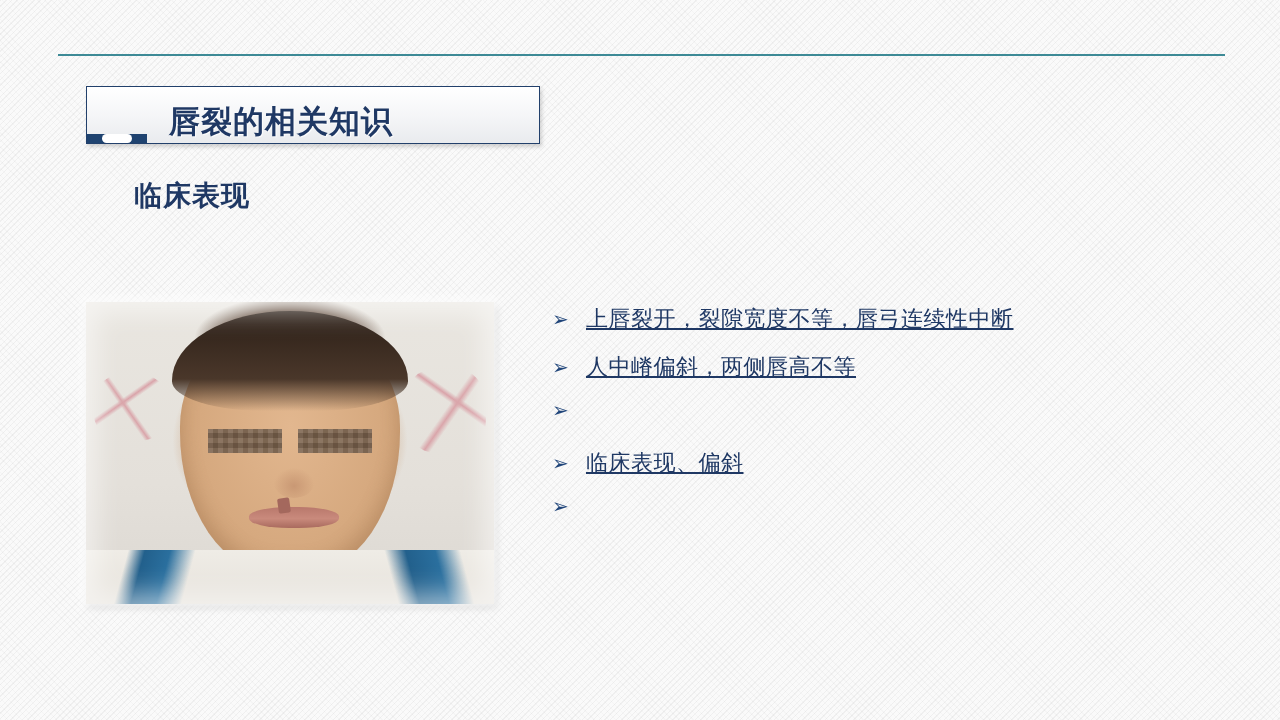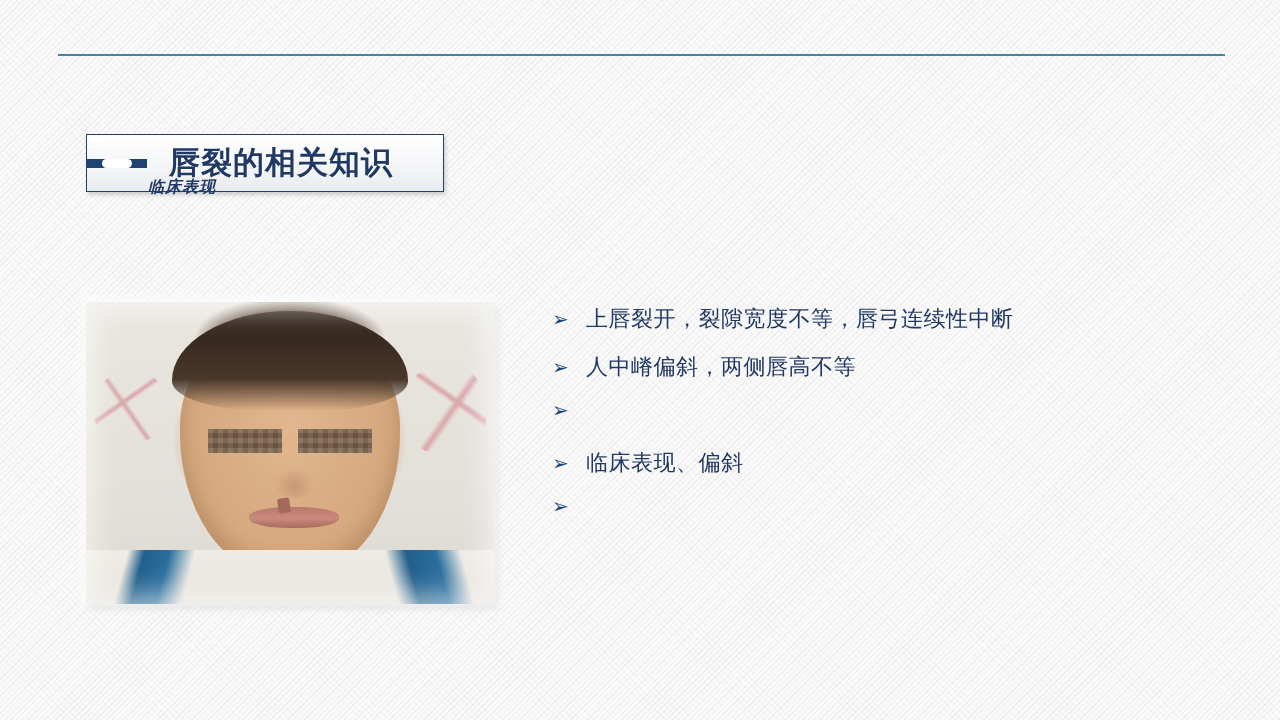--- a/index.html
+++ b/index.html
@@ -40,29 +40,28 @@
     width: 1167px;
     height: 2px;
     background: #3d8a96;
   }
 
   
   .title-badge {
     position: absolute;
     left: 86px;
     top: 86px;
-    width: 358px;
+    width: 454px;
     height: 58px;
     box-sizing: border-box;
     border: 1px solid #22406b;
     background: linear-gradient(180deg, #ffffff 0%, #f4f5f7 55%, #e9ebee 100%);
     box-shadow: 2px 3px 4px rgba(0,0,0,0.16);
     display: flex;
-    align-items: center;
-    margin-top: 48px;
+    align-items: flex-end;
   }
   .title-badge-marker {
     width: 60px;
     flex: 0 0 60px;
     background: #1f4370;
     display: flex;
     align-items: center;
     justify-content: center;
   }
   .title-badge-dash {
@@ -79,27 +78,26 @@
     font-size: 31px;
     font-weight: bold;
     letter-spacing: 1px;
     color: #1f3864;
     text-shadow: 1px 1px 1px rgba(255,255,255,0.9);
   }
 
   
   .subtitle {
     position: absolute;
-    left: 148px;
+    left: 134px;
     top: 177px;
-    font-size: 16px;
+    font-size: 28px;
     font-weight: bold;
     color: #1f3864;
     letter-spacing: 1px;
-    font-style: italic;
   }
 
   
   .photo-frame {
     position: absolute;
     left: 86px;
     top: 302px;
     width: 408px;
     height: 302px;
     box-shadow: 0 0 8px 4px rgba(255,255,255,0.9),
@@ -239,20 +237,21 @@
   .bullet-marker {
     flex: 0 0 auto;
     width: 34px;
     font-size: 20px;
     color: #20457a;
     line-height: 1;
   }
   .bullet-text {
     flex: 1 1 auto;
     white-space: nowrap;
+    text-decoration: underline;
   }
 </style>
 </head>
 <body>
 
 <div class="slide">
 
   <div class="top-rule"></div>
 
   <div class="title-badge">

